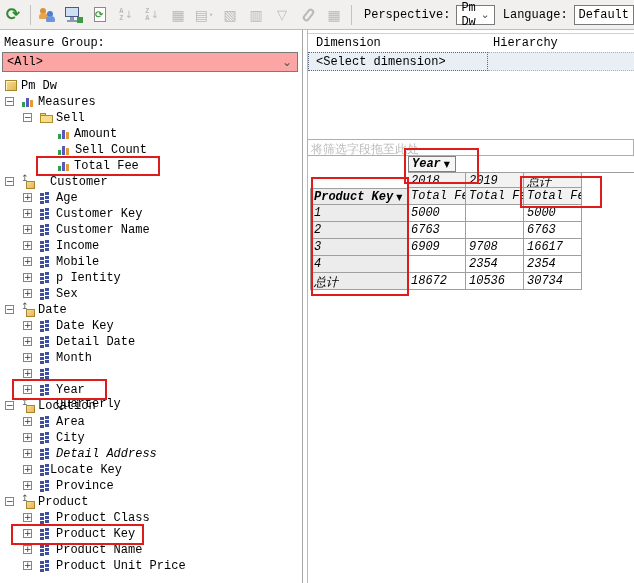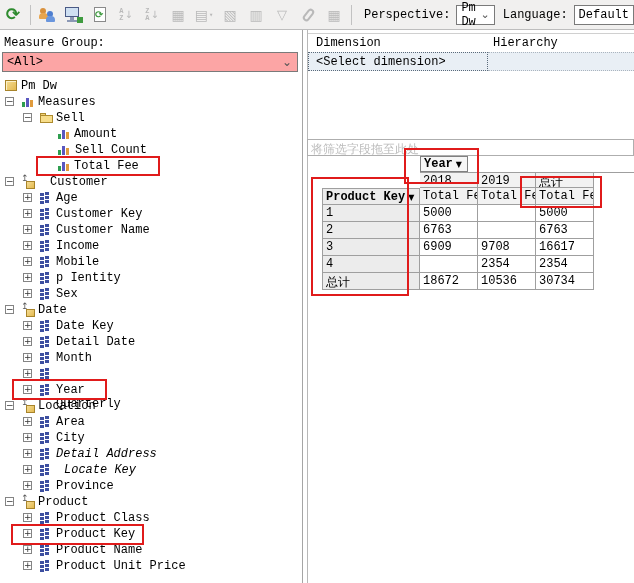--- a/index.html
+++ b/index.html
@@ -91,21 +91,21 @@
   .dimgrid .hdr .c1 { width:180px; padding-left:8px; }
   .dimgrid .hdr .c2 { flex:1; padding-left:5px; }
   .dimgrid .selrow { display:flex; height:19px; background:#e9eff5; }
   .dimgrid .selrow .c1 { width:180px; padding-left:7px; border:1px dotted #5a6a7a;
     display:flex; align-items:center; }
   .dimgrid .selrow .c2 { flex:1; border-top:1px dotted #aab4be; border-bottom:1px dotted #aab4be; }
   
   .filterbar { position:absolute; left:307px; top:139px; width:327px; height:17px;
     border:1px solid #aeaeae; background:#fff; color:#bcbcbc; padding:1px 0 0 3px; }
   
-  .pivot { position:absolute; left:322px; top:156px; width:264px; height:134px; }
+  .pivot { position:absolute; left:310px; top:156px; width:264px; height:134px;font-style:italic; }
   .pcell { position:absolute; border-right:1px solid #9f9f9f; border-bottom:1px solid #9f9f9f;
     padding:1px 0 0 3px; overflow:hidden; white-space:nowrap; }
   .phead { background:#f2f2f2; }
   .rowhead { background:#ececec; border-left:1px solid #9f9f9f; }
   .pdata { background:#fff; }
   .yearbtn { position:absolute; left:98px; top:0; width:48px; height:16px;
     background:#f6f6f6; border:1px solid #808080; font-weight:bold; padding:0 0 0 3px; }
   .fld-caret { font-size:8px; font-family:"DejaVu Sans",sans-serif; margin-left:3px; }
   .bold { font-weight:bold; }
   
@@ -500,21 +500,21 @@
       <div class="ticon" style="left: 40px;">
         <div class="ic-attr">
           <i class="s1"></i>
           <i class="s2"></i>
           <i class="s3"></i>
           <i class="s4"></i>
           <i class="s5"></i>
           <i class="s6"></i>
         </div>
       </div>
-      <span class="tlabel" style="left: 64px; font-style: italic;">Locate Key</span>
+      <span class="tlabel" style="left: 50px;">Locate Key</span>
     </div>
     <div class="trow" style="top: 400px;">
       <div class="texp" style="left: 23px;">+</div>
       <div class="ticon" style="left: 40px;">
         <div class="ic-attr">
           <i class="s1"></i>
           <i class="s2"></i>
           <i class="s3"></i>
           <i class="s4"></i>
           <i class="s5"></i>

